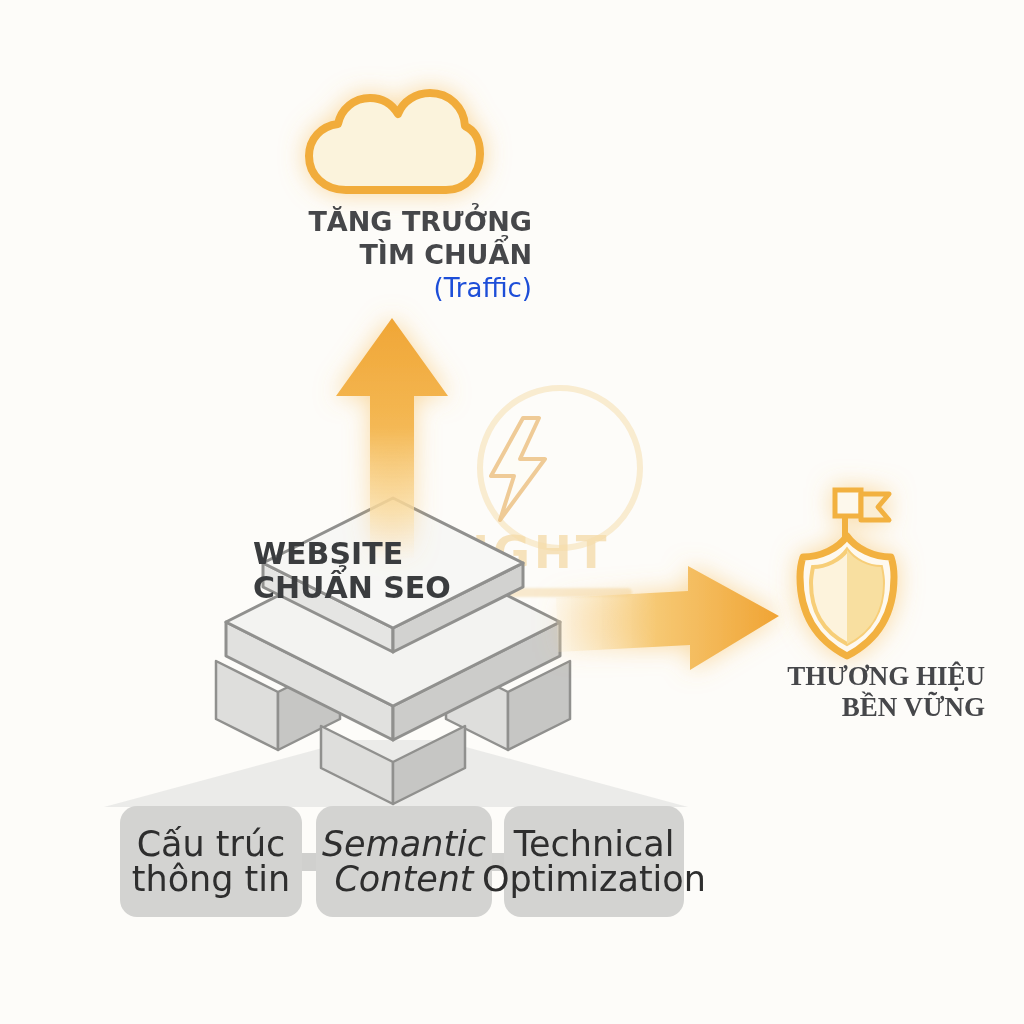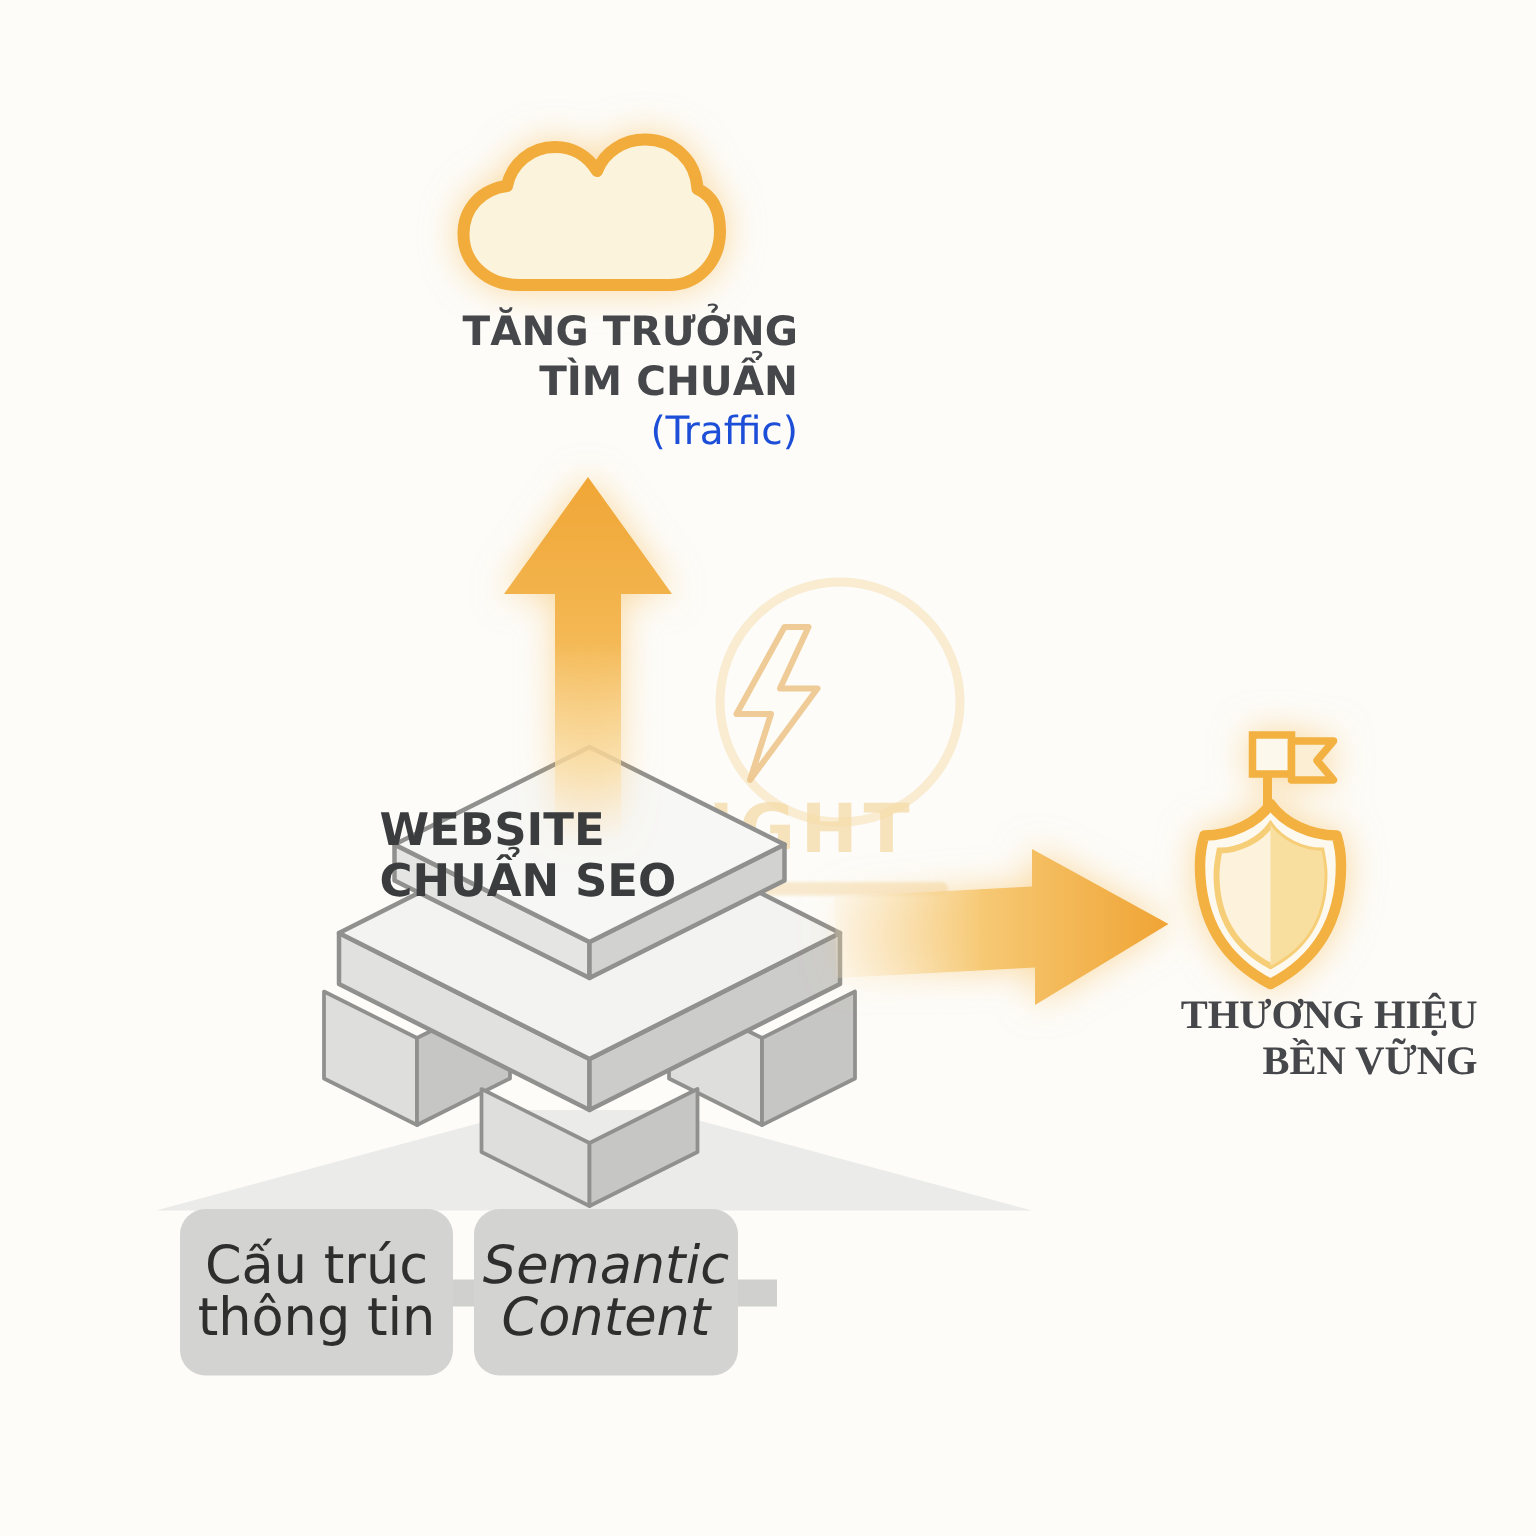--- a/index.html
+++ b/index.html
@@ -135,14 +135,18 @@
   <div class="connector c2"></div>
 
   <div class="fbox b1">
     <div class="l">Cấu trúc</div>
     <div class="l">thông tin</div>
   </div>
   <div class="fbox b2">
     <div class="l">Semantic</div>
     <div class="l">Content</div>
   </div>
+  <div class="fbox b3">
+    <div class="l">Technical</div>
+    <div class="l">Optimization</div>
+  </div>
 
 </div>
 
 </body></html>

